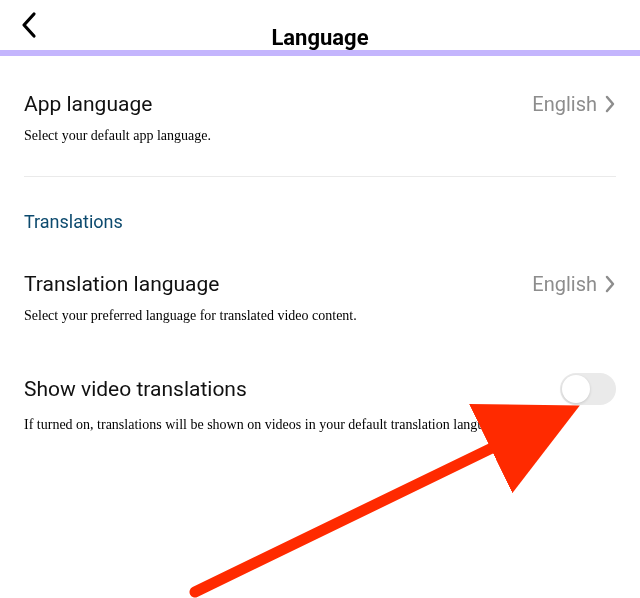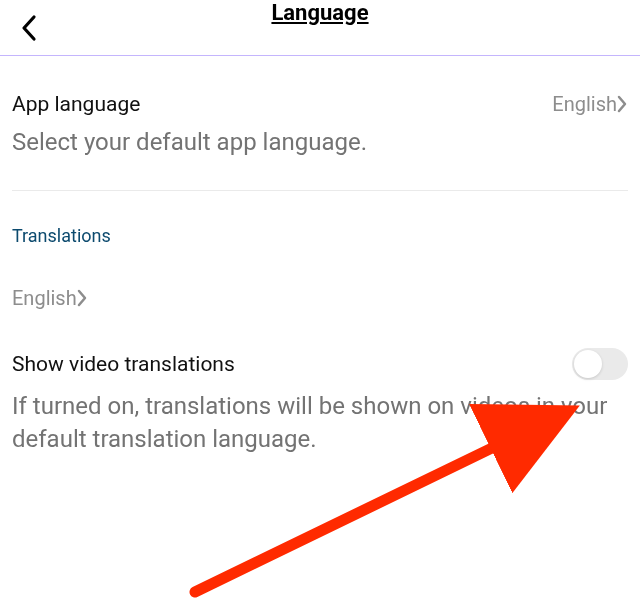--- a/index.html
+++ b/index.html
@@ -11,74 +11,75 @@
       font-family: -apple-system, BlinkMacSystemFont, "Segoe UI", Roboto, Helvetica, Arial, sans-serif;
       background: #fff;
       width: 640px;
       height: 598px;
       position: relative;
       overflow: hidden;
     }
     .header {
       height: 56px;
       display: flex;
-      align-items: flex-start;
+      align-items: flex-end;
       justify-content: center;
       position: relative;
-      border-bottom: 1px solid #c4b5fd;
-      text-decoration: underline;
+      border-bottom: 6px solid #c4b5fd;
     }
     .back-btn {
       position: absolute;
       left: 20px;
       top: 50%;
       transform: translateY(-50%);
       display: flex;
       align-items: center;
       justify-content: center;
       cursor: pointer;
     }
     .header-title {
       font-size: 22px;
       font-weight: 700;
       color: #000;
     }
     .content {
-      padding: 0 12px;
+      padding: 0 24px;
     }
     .setting-row {
       display: flex;
       align-items: center;
       justify-content: space-between;
       padding-top: 36px;
       padding-bottom: 10px;
     }
     .setting-label {
       font-size: 21px;
       color: #111;
       font-weight: 400;
     }
     .setting-value-wrap {
       display: flex;
       align-items: center;
+      gap: 8px;
       cursor: pointer;
     }
     .setting-value {
       font-size: 20px;
       color: #8d8d8d;
     }
     .chevron {
       display: flex;
       align-items: center;
     }
     .setting-desc {
-      font-size: 24px;
-      color: #737373;
+      font-size: 14px;
+      color: #000000;
       line-height: 1.4;
       padding-bottom: 20px;
+      font-family: Liberation Serif, serif;
     }
     .divider {
       height: 1px;
       background: #eaeaea;
       margin-top: 10px;
     }
     .section-title {
       font-size: 18px;
       color: #0c4a6e;
       padding-top: 34px;
@@ -133,29 +134,31 @@
       </span>
     </div>
   </div>
   <div class="setting-desc">Select your default app language.</div>
 
   <div class="divider"></div>
 
   <div class="section-title">Translations</div>
 
   <div class="setting-row">
+    <span class="setting-label">Translation language</span>
     <div class="setting-value-wrap">
       <span class="setting-value">English</span>
       <span class="chevron">
         <svg width="11" height="18" viewBox="0 0 11 18" fill="none">
           <path d="M2 2 L8 9 L2 16" stroke="#8d8d8d" stroke-width="2.5" stroke-linecap="round" stroke-linejoin="round"></path>
         </svg>
       </span>
     </div>
   </div>
+  <div class="setting-desc">Select your preferred language for translated video content.</div>
 
   <div class="setting-row" style="padding-top:28px;">
     <span class="setting-label">Show video translations</span>
     <div class="toggle">
       <div class="toggle-knob"></div>
     </div>
   </div>
   <div class="setting-desc">If turned on, translations will be shown on videos in your default translation language.</div>
 
 </div>

